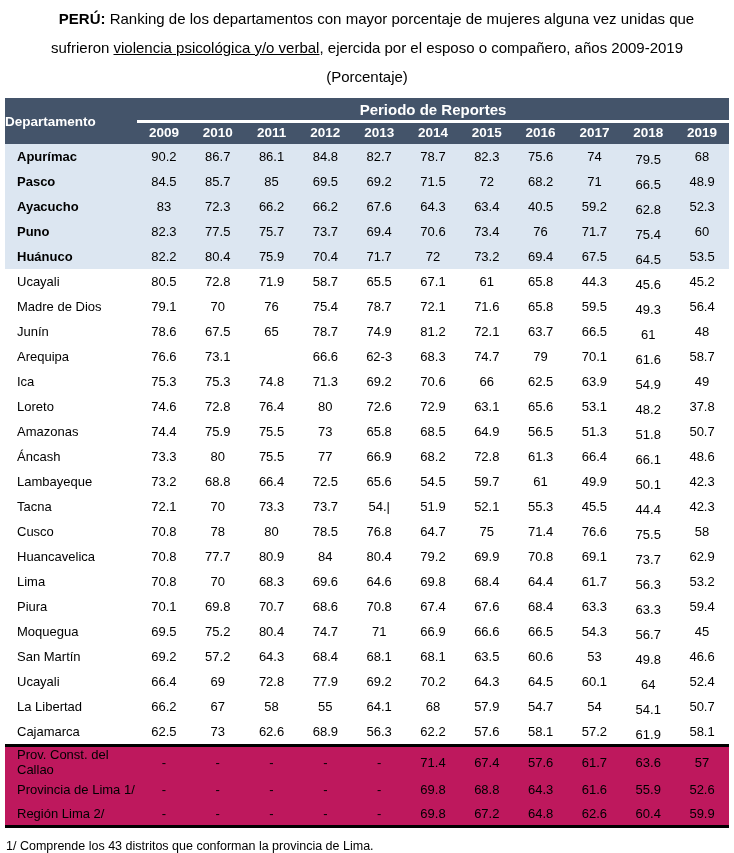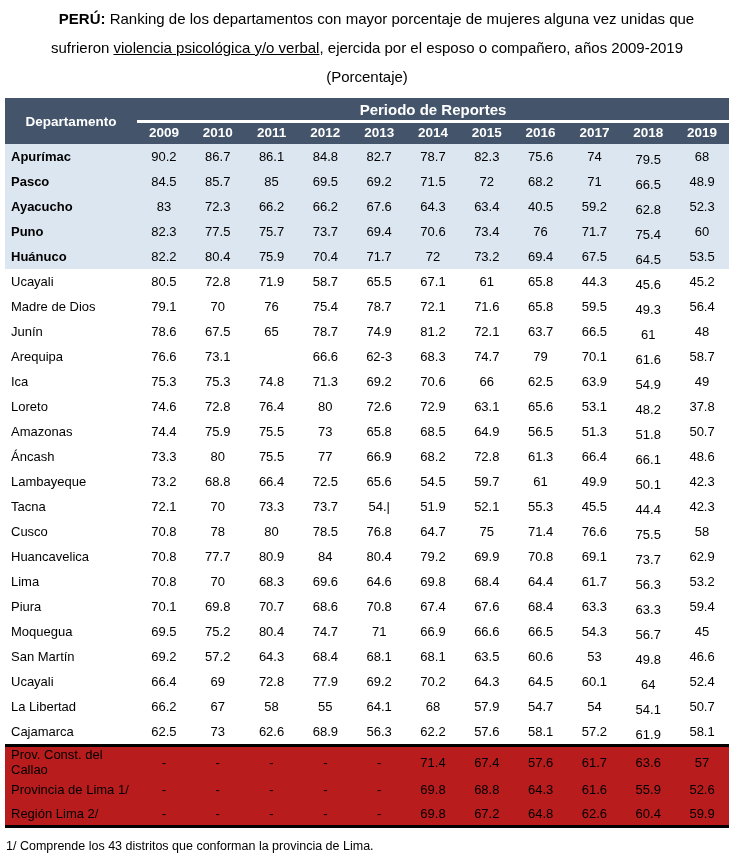--- a/index.html
+++ b/index.html
@@ -11,29 +11,29 @@
 
   
   .title{text-align:center;font-size:15px;line-height:29px;margin-bottom:7px;}
   .title .b{font-weight:bold;margin-left:19px;}
   .title .u{text-decoration:underline;}
 
   
   table{width:724px;border-collapse:collapse;table-layout:fixed;}
   col.dept-col{width:132px;}
   thead th{background:#44546A;color:#fff;font-weight:bold;padding:0;}
-  th.dept-h{font-size:13.5px;text-align:center;vertical-align:middle;}
+  th.dept-h{font-size:13.5px;text-align:left;vertical-align:middle;}
   th.period{font-size:15px;padding:3px 0 2px 0;border-bottom:3px solid #fff;}
   th.year{font-size:13.5px;padding:2px 0 4px 0;}
   tbody td{font-size:13px;text-align:center;height:23px;padding:0;vertical-align:middle;}
-  td.dept{text-align:left;padding-left:6px;}
+  td.dept{text-align:left;padding-left:12px;}
   tr.hl{background:#DCE6F1;}
   tr.hl td.dept{font-weight:bold;}
   tbody#main-body td.shift{vertical-align:bottom;padding-bottom:2px;}
-  tbody#summary-body{background:#b91c1c;}
+  tbody#summary-body{background:#be185d;}
   tbody#summary-body tr td{height:24px;}
   tbody#summary-body tr:first-child td{border-top:3px solid #000;}
   tbody#summary-body tr:last-child td{border-bottom:3px solid #000;}
 
   
   .footnotes{margin-top:9px;font-size:12.5px;line-height:18px;padding-left:1px;}
 </style>
 </head>
 <body>
 

